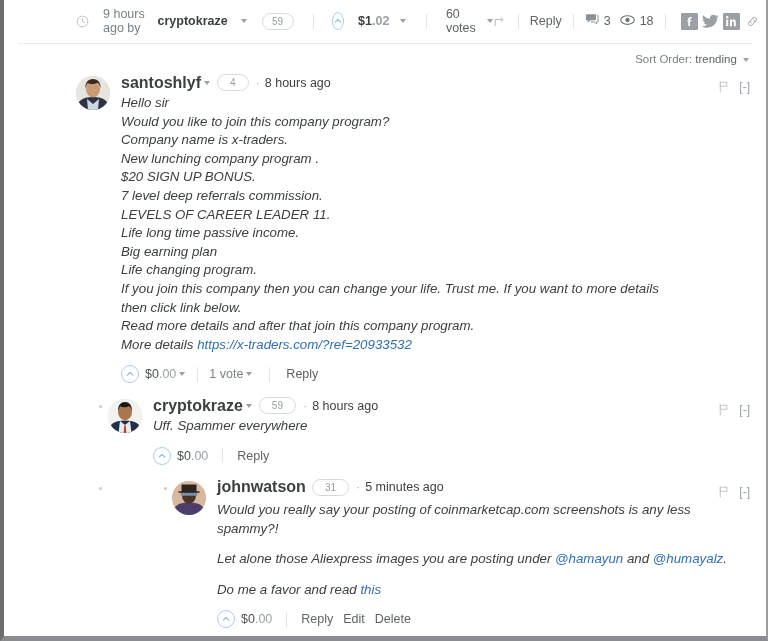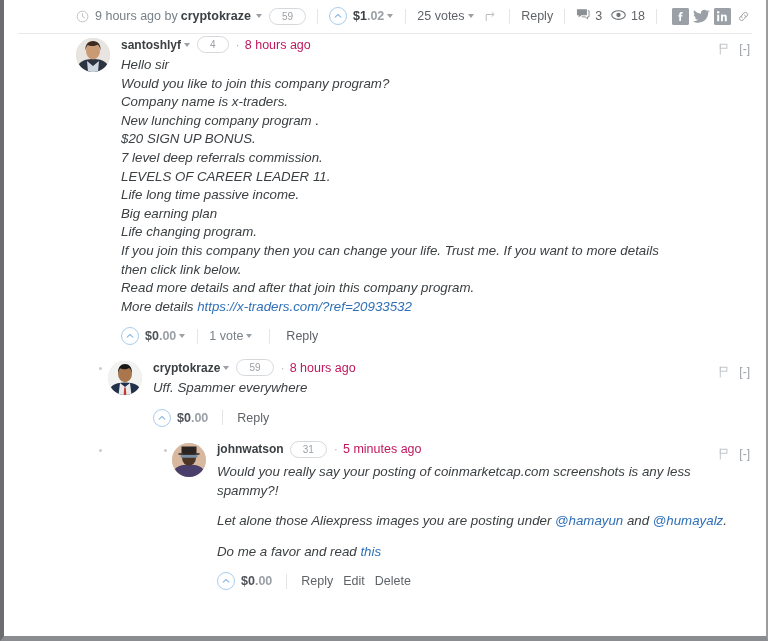--- a/index.html
+++ b/index.html
@@ -37,21 +37,21 @@
 
   
   .post-meta {
     display: flex;
     align-items: center;
     padding: 7px 14px 8px 72px;
     font-size: 12.5px;
     color: #788187;
     position: relative;
   }
-  .post-meta .left { display: flex; align-items: center; gap: 0; flex: 1; }
+  .post-meta .left { display: flex; align-items: center; gap: 8px; flex: 1; }
   .post-meta .right { display: flex; align-items: center; }
 
   .clock-icon { display:inline-block; margin-right: 6px; line-height: 0; }
   .meta-text { color: #788187; }
   .author-name { font-weight: bold; color: #3c4043; margin: 0 2px 0 3px; }
   .caret {
     display: inline-block;
     margin: 0 1px 0 3px;
     border-left: 3.5px solid transparent;
     border-right: 3.5px solid transparent;
@@ -143,23 +143,23 @@
   .avatar svg { display:block; }
   .body { flex: 1; padding-left: 11px; min-width: 0; }
 
   .c-head {
     display: flex;
     align-items: center;
     font-size: 12.5px;
     color: #788187;
     height: 17px;
   }
-  .c-head .uname { font-weight: bold; color: #3c4043; font-size: 12px; }
+  .c-head .uname { font-weight: bold; color: #3c4043; font-size: 16px; }
   .c-head .dot { margin: 0 5px 0 7px; color: #b5babd; }
-  .c-head .when { color: #be185d; }
+  .c-head .when { color: #404040; }
 
   .c-right {
     position: absolute;
     right: 16px;
     display: flex;
     align-items: center;
     gap: 9px;
     font-size: 12px;
     color: #c2c6c9;
   }
@@ -176,21 +176,21 @@
   .c-text p.spaced { margin-top: 12px; }
   a.link { color: #2f6fb5; text-decoration: none; }
 
   .c-actions {
     display: flex;
     align-items: center;
     font-size: 12.5px;
     color: #788187;
     margin-top: 11px;
   }
-  .c-actions .payout0 { color: #4c5256; font-weight: bold; }
+  .c-actions .payout0 { color: #4c5256; font-weight: normal; }
   .c-actions .payout0 .cents { color: #9aa0a6; }
   .act {
     color: #5f6368;
     cursor: pointer;
     margin-right: 10px;
   }
 
   
   .thread-dot {
     position: absolute;
@@ -224,21 +224,21 @@
       <span class="upvote-icon">
         <svg width="10" height="10" viewBox="0 0 12 12">
               <path d="M2.6 7.4L6 4.2l3.4 3.2" fill="none" stroke="#8cb8e4" stroke-width="1.3" stroke-linecap="round" stroke-linejoin="round"></path>
             </svg>
       </span>
       <span class="payout"><span>$1</span><span class="cents">.02</span></span>
       <span class="caret"></span>
 
       <span class="vsep"></span>
 
-      <span class="votes">25 votes</span>
+      <span class="votes">60 votes</span>
       <span class="caret"></span>
     </div>
 
     <div class="right">
       <span class="share-icon">
         <svg width="13" height="13" viewBox="0 0 16 16">
               <path d="M1.5 13.5V5.5h8.5" fill="none" stroke="#b5babd" stroke-width="1.2"></path>
               <path d="M8.3 3l3 2.5-3 2.5" fill="none" stroke="#b5babd" stroke-width="1.2" stroke-linejoin="round"></path>
             </svg>
       </span>
@@ -288,20 +288,25 @@
         <svg width="13" height="13" viewBox="0 0 16 16">
               <path d="M6.3 9.7a2.6 2.6 0 010-3.7l2.2-2.2a2.6 2.6 0 013.7 3.7l-1 1" fill="none" stroke="#9aa0a6" stroke-width="1.2" stroke-linecap="round"></path>
               <path d="M9.7 6.3a2.6 2.6 0 010 3.7l-2.2 2.2a2.6 2.6 0 01-3.7-3.7l1-1" fill="none" stroke="#9aa0a6" stroke-width="1.2" stroke-linecap="round"></path>
             </svg>
       </span>
     </div>
   </div>
 
   <div class="divider"></div>
 
+  <div class="sort-order">
+    <span>Sort Order:</span>
+    <span class="value">trending</span>
+    <span class="caret"></span>
+  </div>
 
   <div class="comment" style="padding: 2px 16px 0 72px;">
     <div class="c-right" style="top:8px;">
       <span class="flag-icon">
         <svg width="11" height="12" viewBox="0 0 12 13">
               <path d="M1.4 1v11" stroke="#c2c6c9" stroke-width="1.1" fill="none" stroke-linecap="round"></path>
               <path d="M1.4 1.3h7.2v4.4H1.4z" fill="none" stroke="#c2c6c9" stroke-width="1.1"></path>
             </svg>
       </span>
       <span class="collapse">[-]</span>

